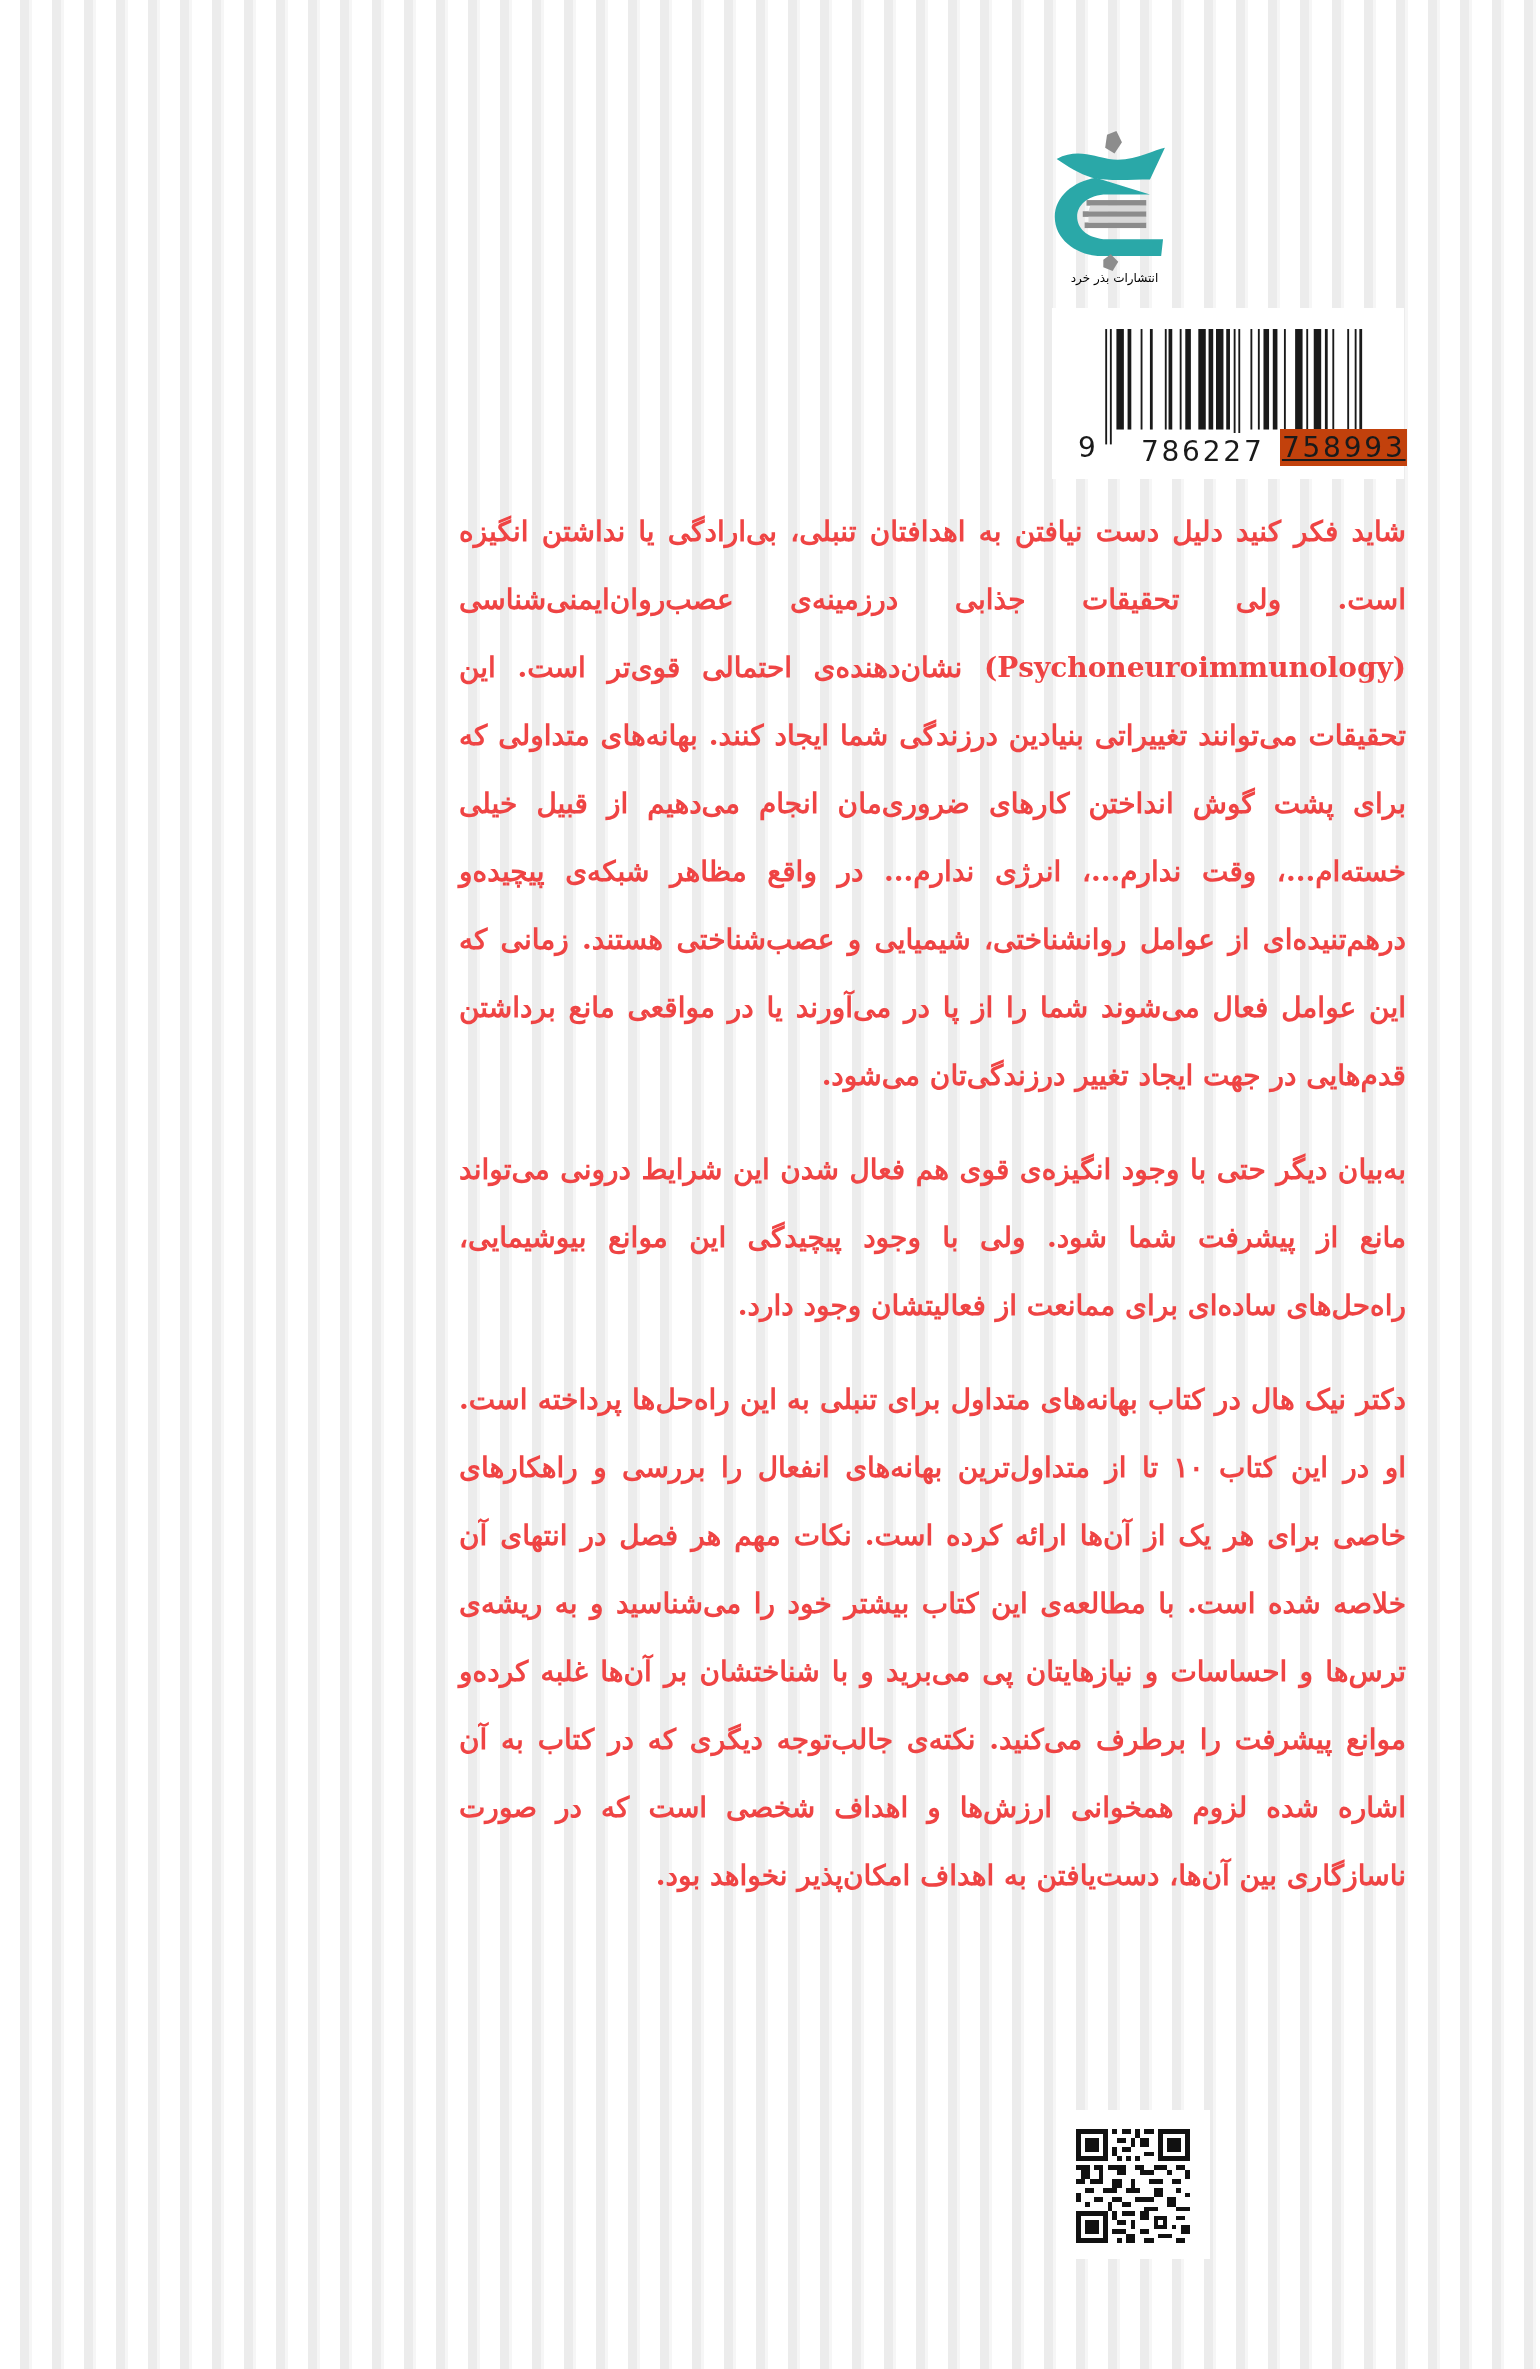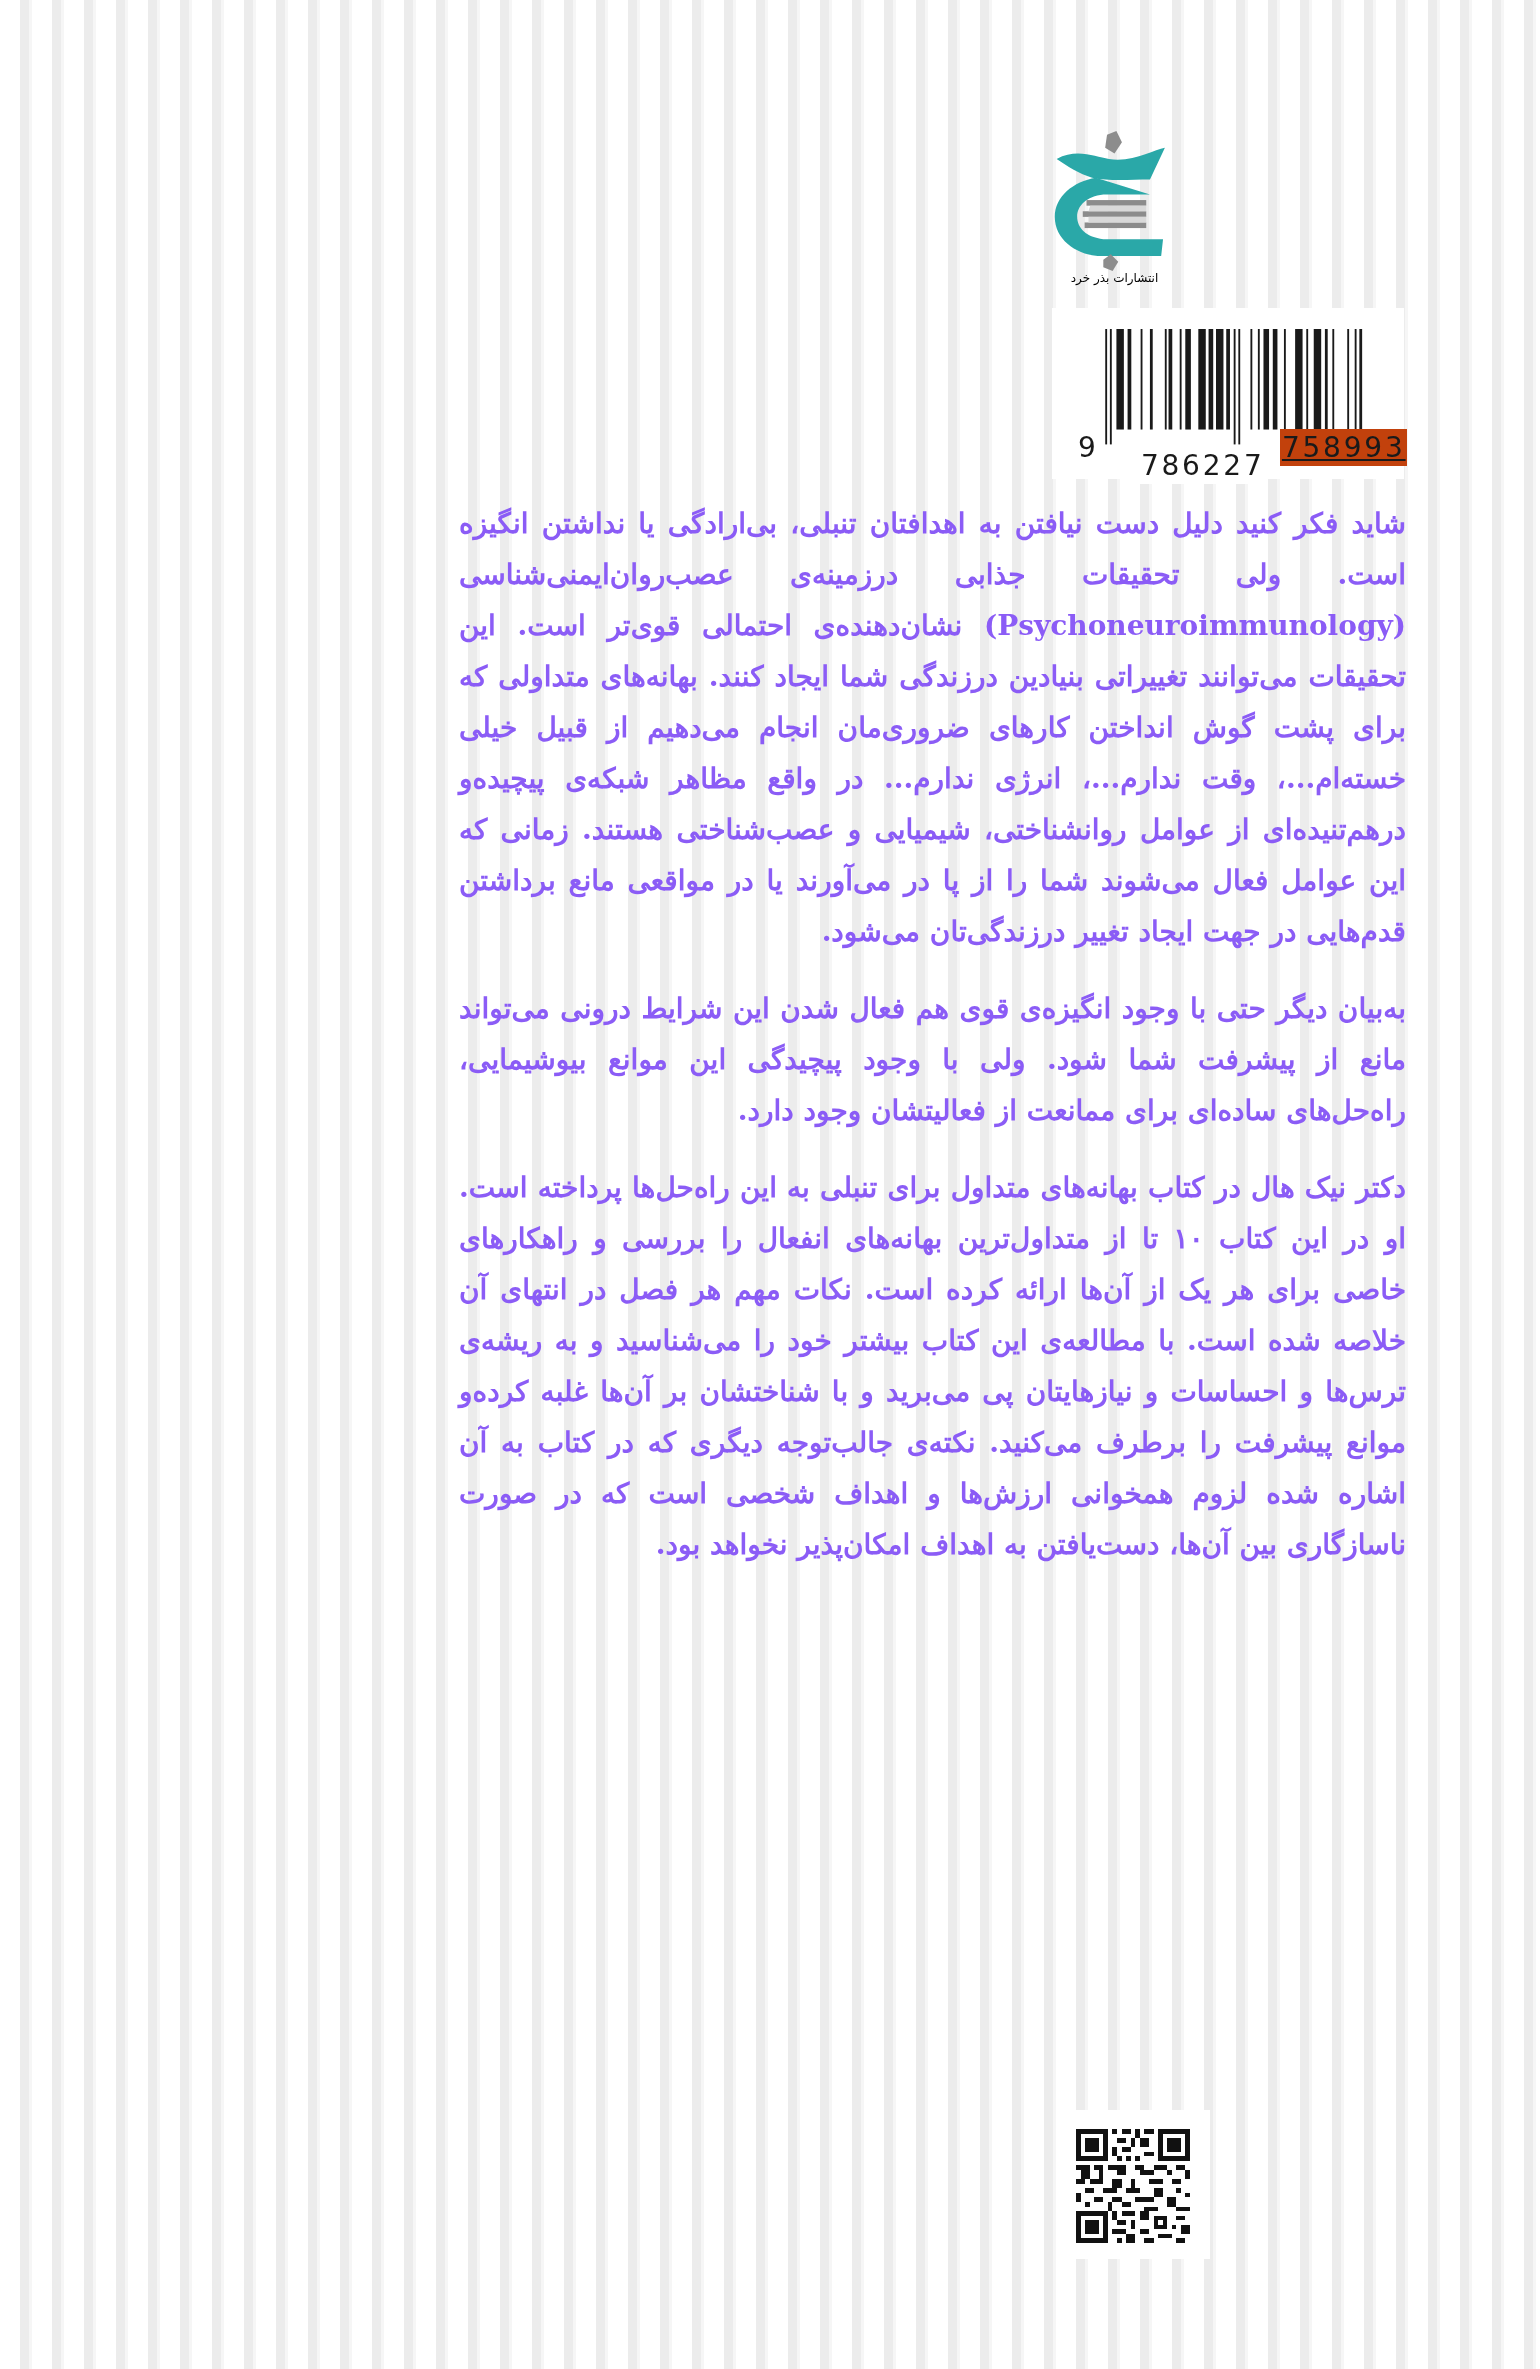--- a/index.html
+++ b/index.html
@@ -64,36 +64,36 @@
       top: 121px;
       width: 317px;
       height: 37px;
       font-family: "DejaVu Sans", sans-serif;
       font-size: 28px;
       color: #1a1a1a;
       letter-spacing: 2.8px;
       line-height: 37px;
     }
     .barcode-digits .lead { position: absolute; left: 0; top: 0; }
-    .barcode-digits .grp1 { position: absolute; left: 61px; top: 18px; background: #fff; padding: 0 1.9px; }
+    .barcode-digits .grp1 { position: absolute; left: 61px; top: 4px; background: #fff; padding: 0 1.9px; }
     .barcode-digits .grp2 { position: absolute; left: 202px; top: 0; background: #c2410c; padding: 0 1.9px; text-decoration: underline; }
 
     .body-text {
       position: absolute;
       left: 459px;
       top: 498px;
       width: 947px;
       direction: rtl;
       text-align: justify;
       text-align-last: right;
       font-family: "DejaVu Serif", serif;
       font-weight: bold;
       font-size: 28px;
-      line-height: 51px;
-      color: #8b5cf6;
+      line-height: 68px;
+      color: #ef4444;
     }
     .body-text p {
       margin: 0 0 26px 0;
     }
     .qr-box {
       position: absolute;
       left: 1059px;
       top: 2110px;
       width: 151px;
       height: 149px;

